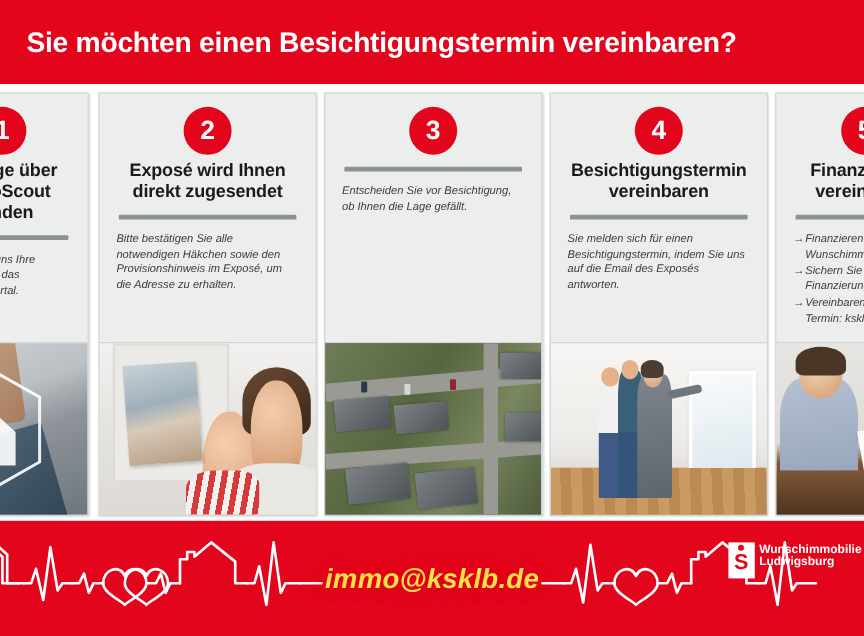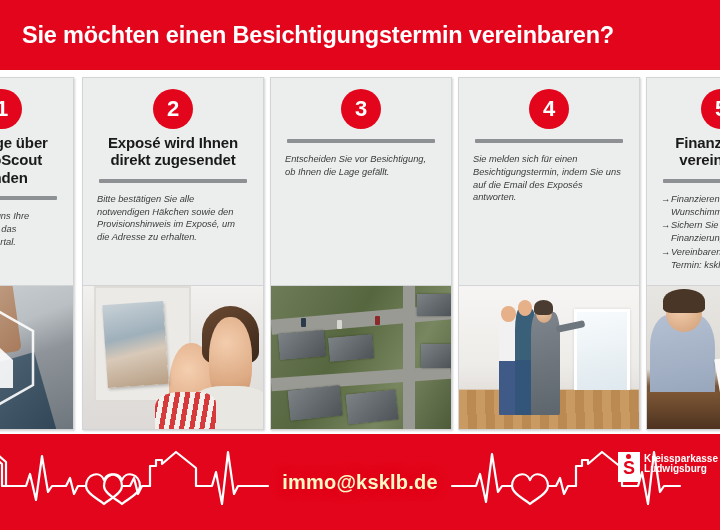--- a/index.html
+++ b/index.html
@@ -162,22 +162,23 @@
     position:absolute;left:0;bottom:0;width:720px;height:96px;
     background:#e3051b;overflow:hidden;
   }
   .footer svg{position:absolute;left:0;top:0;}
   .footer-email{
     position:absolute;left:0;top:0;width:720px;height:96px;
     display:flex;align-items:center;justify-content:center;
     pointer-events:none;
   }
   .footer-email span{
-    color:#fef9c3;font-size:20px;font-weight:bold;letter-spacing:.2px;
+    color:#fde047;font-size:23px;font-weight:bold;letter-spacing:.2px;
     text-shadow:0 0 6px rgba(227,5,27,.95), 0 0 12px rgba(227,5,27,.9);
+    font-style:italic;
   }
   .sparkasse{
     position:absolute;right:2px;top:18px;
     display:flex;align-items:flex-start;gap:4px;
   }
   .sp-mark{
     width:22px;height:30px;background:#ffffff;position:relative;flex:0 0 auto;
   }
   .sp-mark:before{
     content:"";position:absolute;left:8px;top:2px;width:5px;height:5px;
@@ -267,20 +268,24 @@
         <div class="roof" style="left:150px;top:58px;width:30px;height:24px;"></div>
         <div class="car" style="left:30px;top:32px;background:#2b3a4a;"></div>
         <div class="car" style="left:66px;top:34px;background:#d6d6d2;"></div>
         <div class="car" style="left:104px;top:30px;background:#8a2b2b;"></div>
       </div>
     </div>
 
     <div class="card" style="left:458px;width:182px;">
       <div class="card-body">
         <div class="badge">4</div>
+        <div class="card-title">
+          <div>Besichtigungstermin</div>
+          <div>vereinbaren</div>
+        </div>
         <div class="rule"></div>
         <div class="card-text">Sie melden sich für einen Besichtigungstermin, indem Sie uns auf die Email des Exposés antworten.</div>
       </div>
       <div class="card-photo ph4">
         <div class="window"></div>
         <div class="floor"></div>
         <div class="p-w"></div>
         <div class="p-m"></div>
         <div class="p-w-head"></div>
         <div class="p-m-head"></div>
@@ -353,19 +358,19 @@
       </g>
     </svg>
 
     <div class="footer-email">
       <span>immo@ksklb.de</span>
     </div>
 
     <div class="sparkasse">
       <div class="sp-mark"></div>
       <div class="sp-text">
-        <div>Kreissparkasse</div>
+        <div>Wunschimmobilie</div>
         <div>Ludwigsburg</div>
       </div>
     </div>
   </div>
 
 </div>
 
 </body></html>

